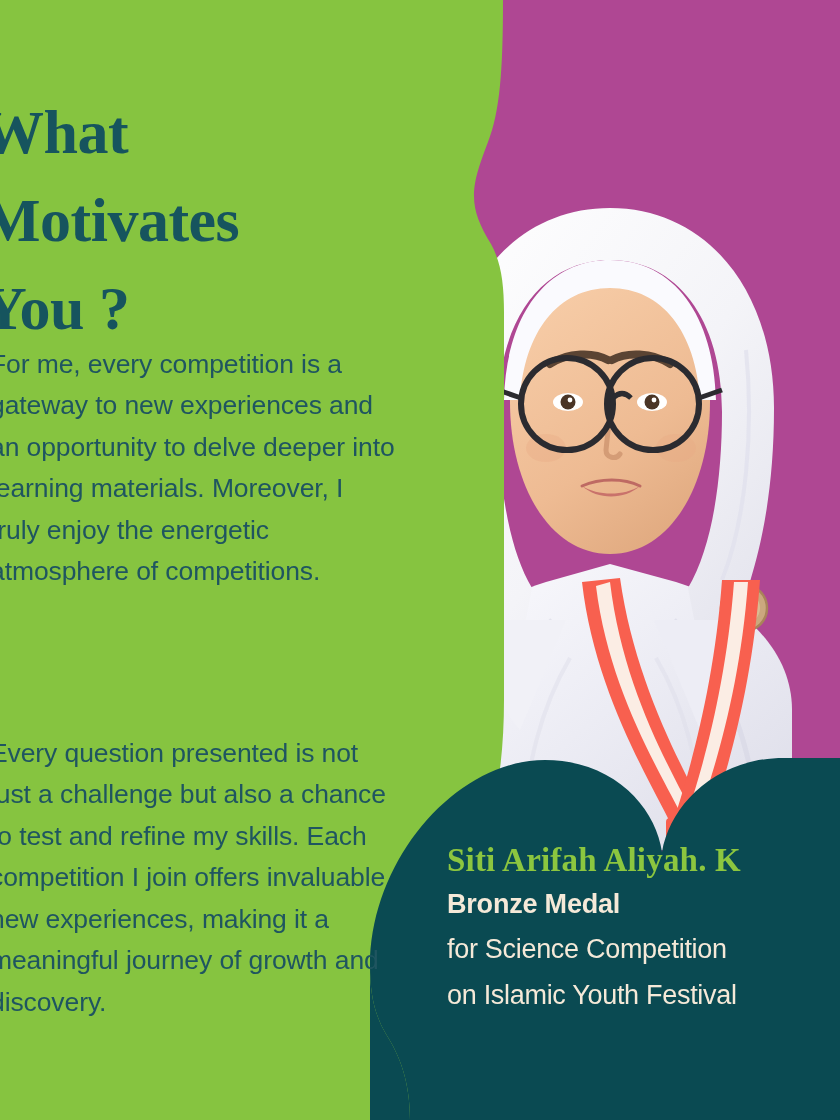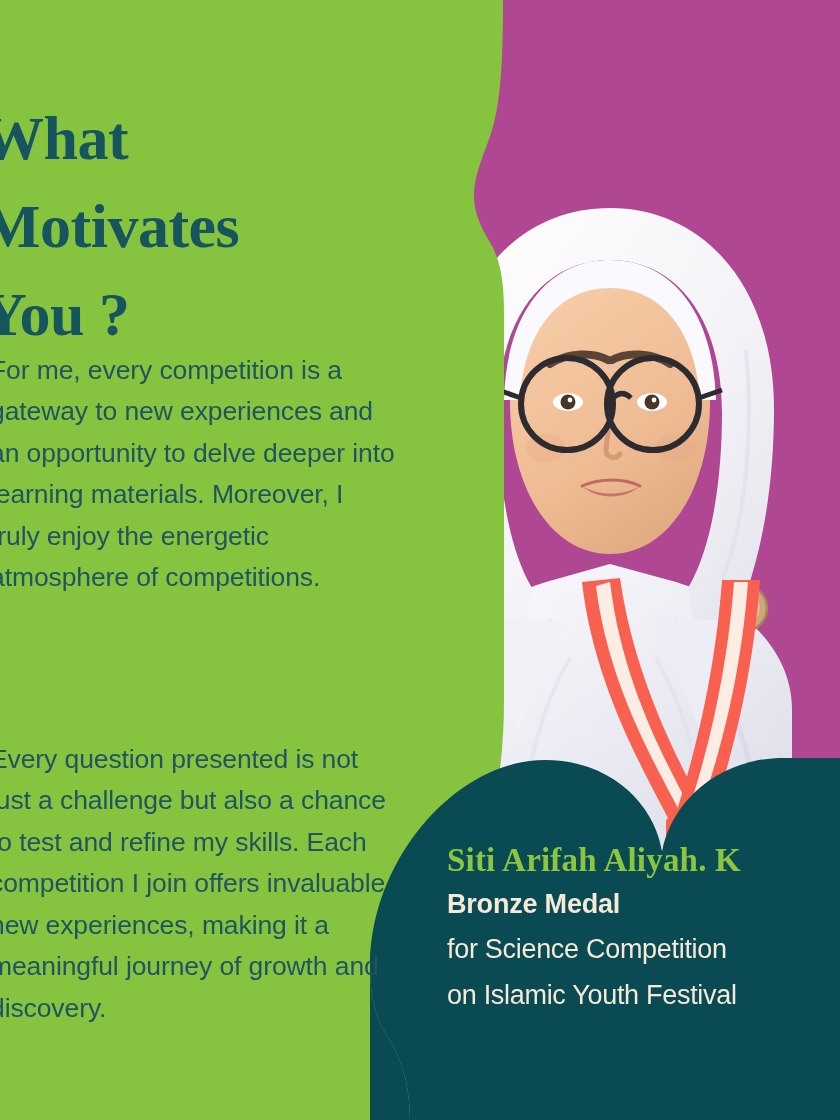--- a/index.html
+++ b/index.html
@@ -16,21 +16,21 @@
 
   
   .green-panel{position:absolute;left:0;top:0;width:530px;height:1120px;}
   .green-panel svg{display:block;width:100%;height:100%;}
 
   
   .teal-card{position:absolute;left:370px;top:700px;width:470px;height:420px;}
   .teal-card svg{display:block;width:100%;height:100%;}
 
   
-  .content{position:absolute;left:0;top:10px;width:530px;height:968px;}
+  .content{position:absolute;left:0;top:4px;width:530px;height:968px;}
 
   .heading{position:absolute;left:-18px;top:42px;width:420px;
     font-family:"Liberation Serif",serif;font-weight:700;
     font-size:62px;line-height:88px;color:#16545E;letter-spacing:-0.5px;}
   .heading span{display:block;}
 
   .body-copy{position:absolute;left:-10px;width:410px;
     font-family:"Liberation Sans",sans-serif;font-weight:400;
     font-size:26.5px;line-height:41.5px;color:#1F5560;letter-spacing:-0.1px;}
   .para1{top:313px;}

